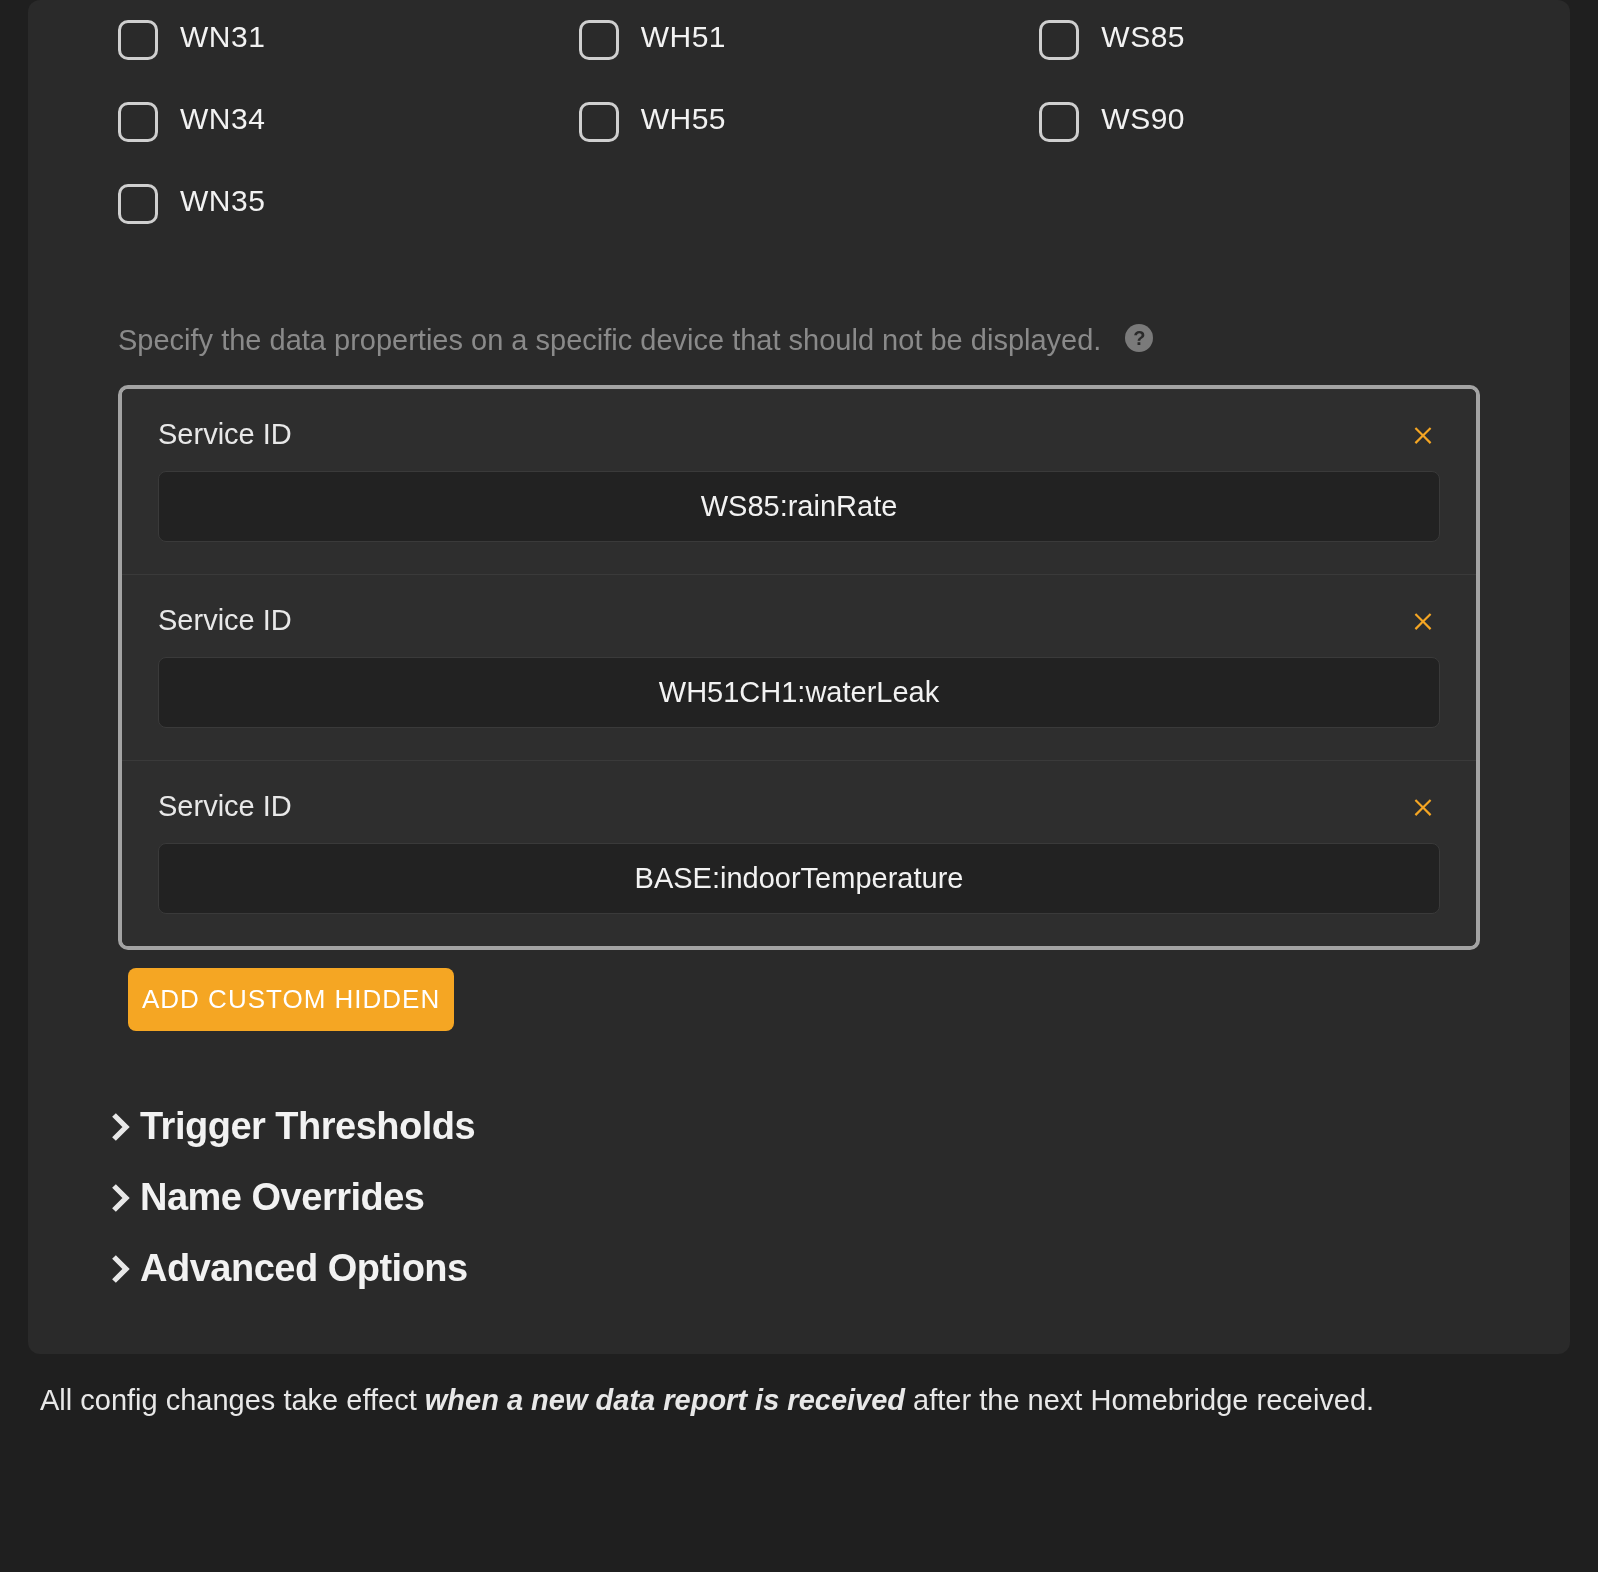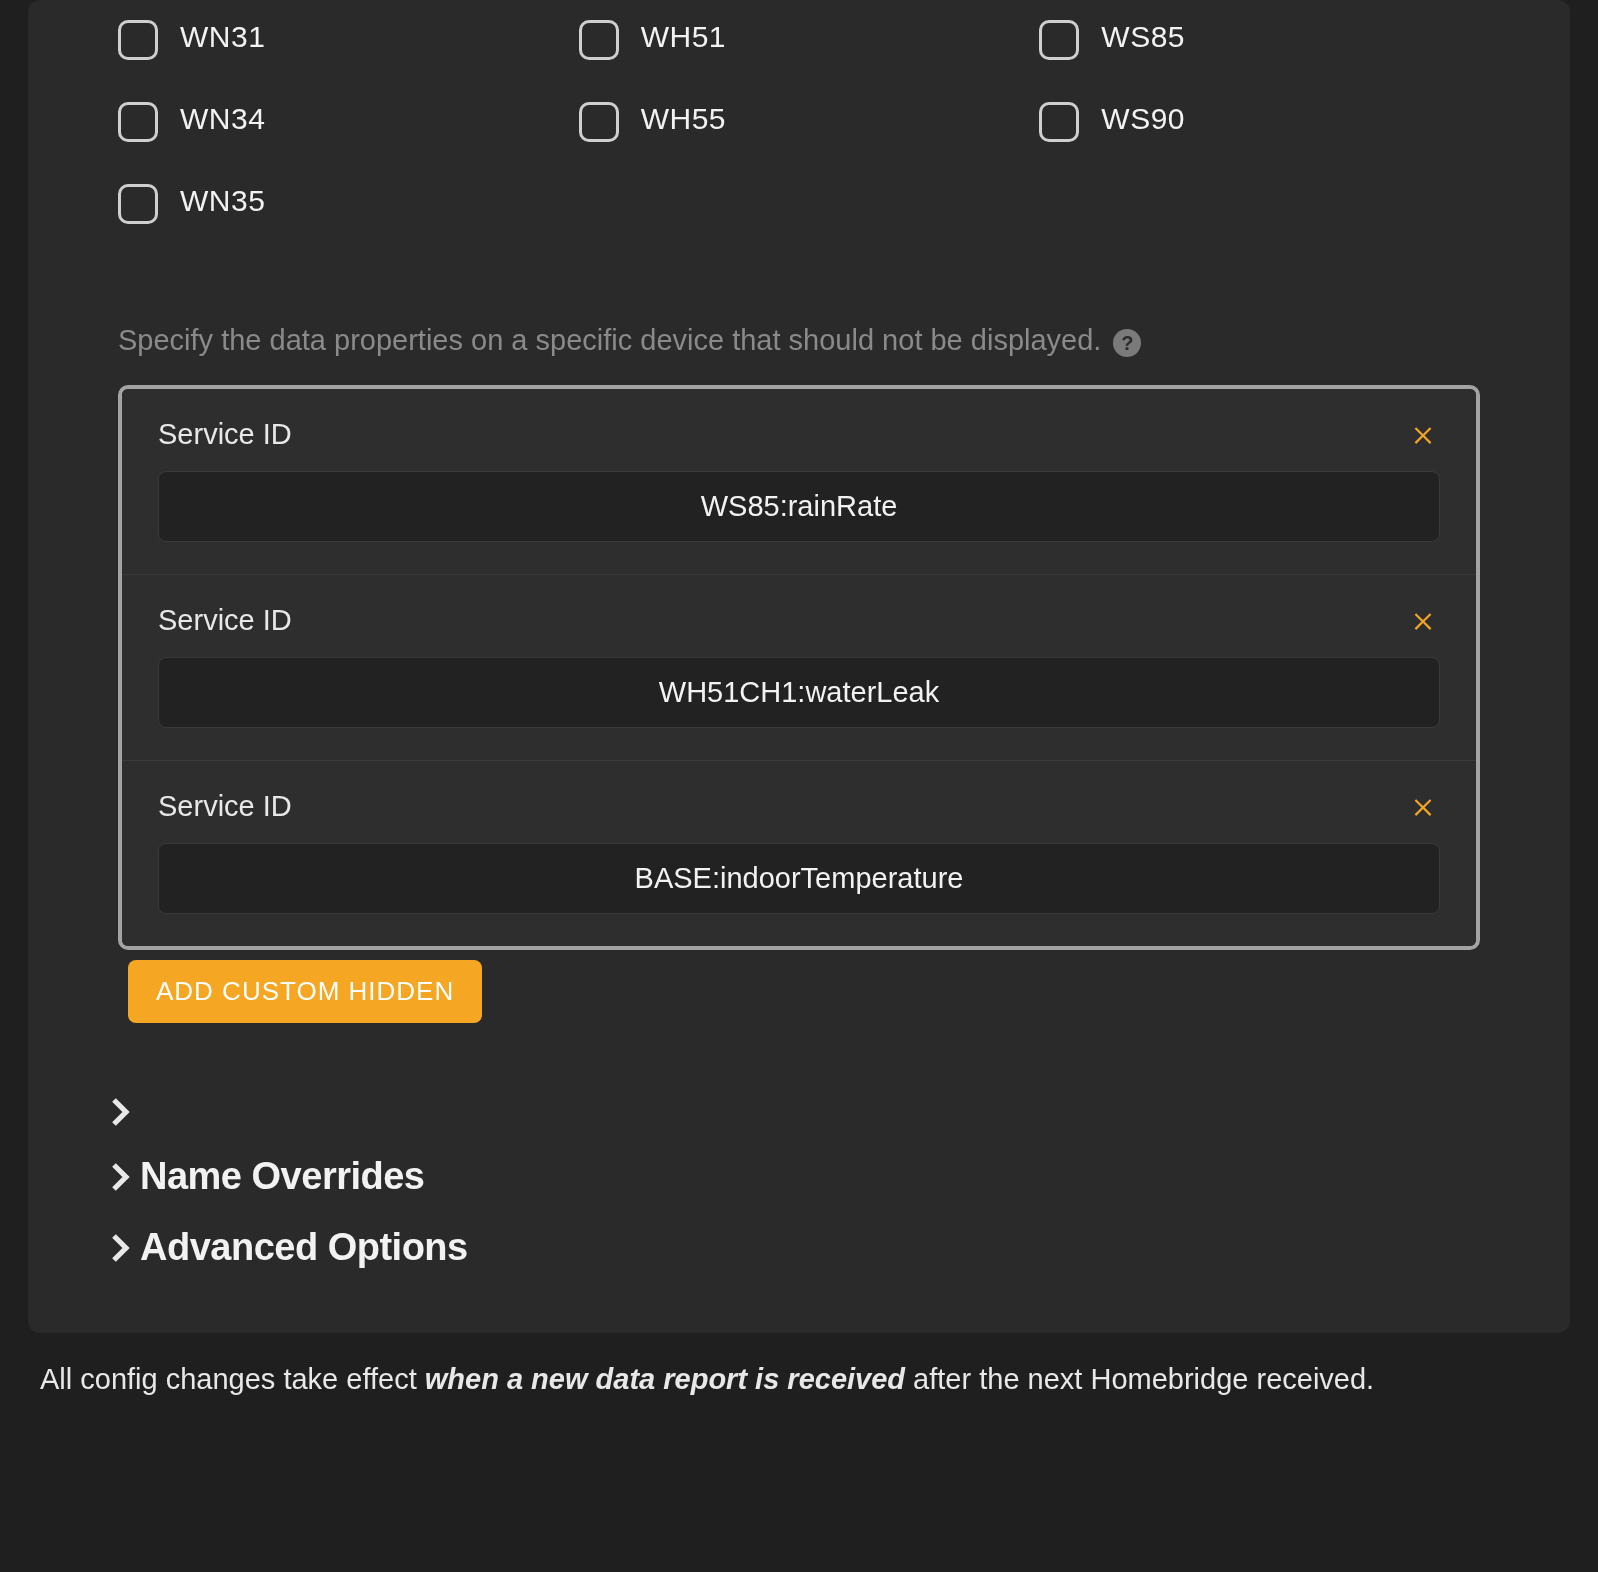--- a/index.html
+++ b/index.html
@@ -42,22 +42,22 @@
     font-size: 30px;
     color: #f2f2f2;
     font-weight: 400;
     letter-spacing: 0.5px;
   }
   .help-text {
     color: #8a8a8a;
     font-size: 29px;
     padding: 60px 90px 28px 90px;
     display: flex;
-    align-items: flex-end;
-    gap: 12px;
+    align-items: flex-start;
+    gap: 24px;
   }
   .help-icon {
     width: 28px;
     height: 28px;
     border-radius: 50%;
     background: #7a7a7a;
     color: #2a2a2a;
     display: inline-flex;
     align-items: center;
     justify-content: center;
@@ -104,26 +104,26 @@
     background: #222;
     border: 1px solid #3a3a3a;
     border-radius: 8px;
     padding: 18px 22px;
     font-size: 29px;
     color: #f2f2f2;
     font-family: inherit;
     text-align: center;
   }
   .add-btn {
-    margin: 10px 0 0 100px;
+    margin: 18px 0 0 100px;
     background: #f5a623;
     color: #fff;
     border: none;
     border-radius: 8px;
-    padding: 16px 28px;
+    padding: 16px 14px;
     font-size: 26px;
     font-weight: 500;
     letter-spacing: 1px;
     cursor: pointer;
   }
   .accordions {
     padding: 60px 90px 10px 82px;
   }
   .accordion {
     display: flex;
@@ -238,20 +238,21 @@
 
   <button class="add-btn">ADD CUSTOM HIDDEN</button>
 
   <div class="accordions">
     <div class="accordion">
       <span class="accordion-chevron">
         <svg viewBox="0 0 12 20" fill="none" stroke="currentColor" stroke-width="3.5">
             <path d="M2 2 L10 10 L2 18"></path>
           </svg>
       </span>
+      <span class="accordion-title">Trigger Thresholds</span>
     </div>
     <div class="accordion">
       <span class="accordion-chevron">
         <svg viewBox="0 0 12 20" fill="none" stroke="currentColor" stroke-width="3.5">
             <path d="M2 2 L10 10 L2 18"></path>
           </svg>
       </span>
       <span class="accordion-title">Name Overrides</span>
     </div>
     <div class="accordion">

